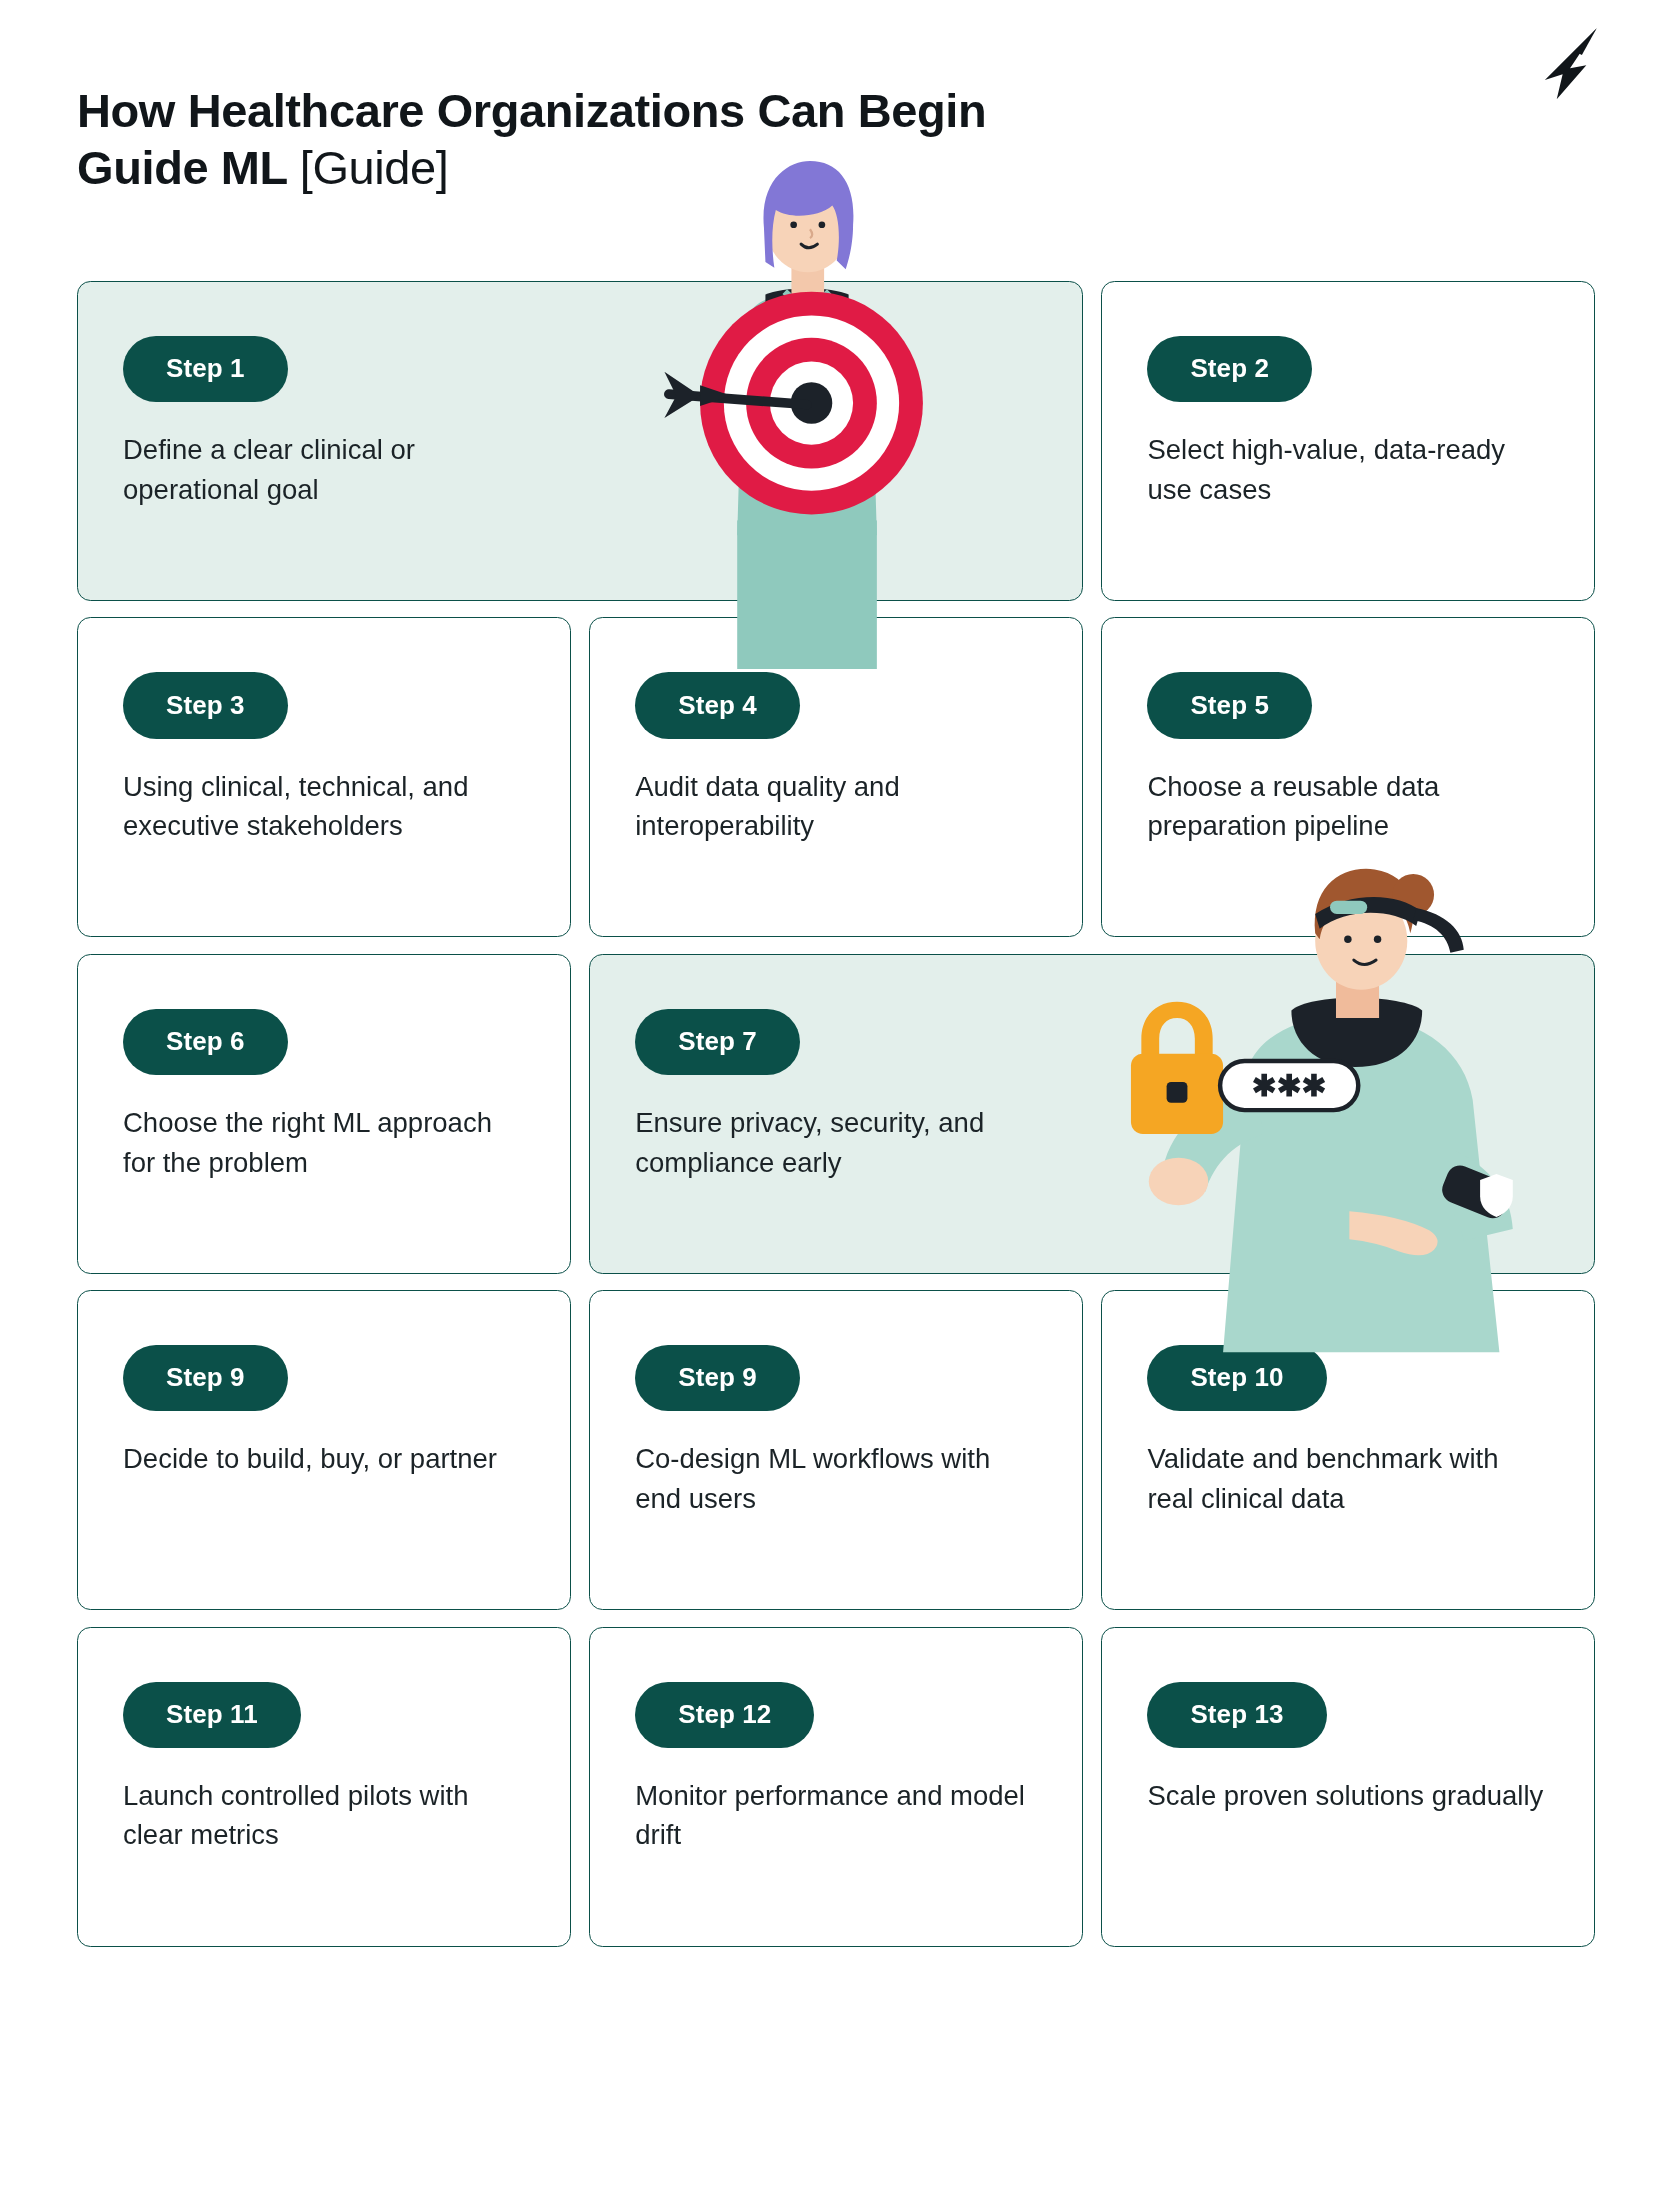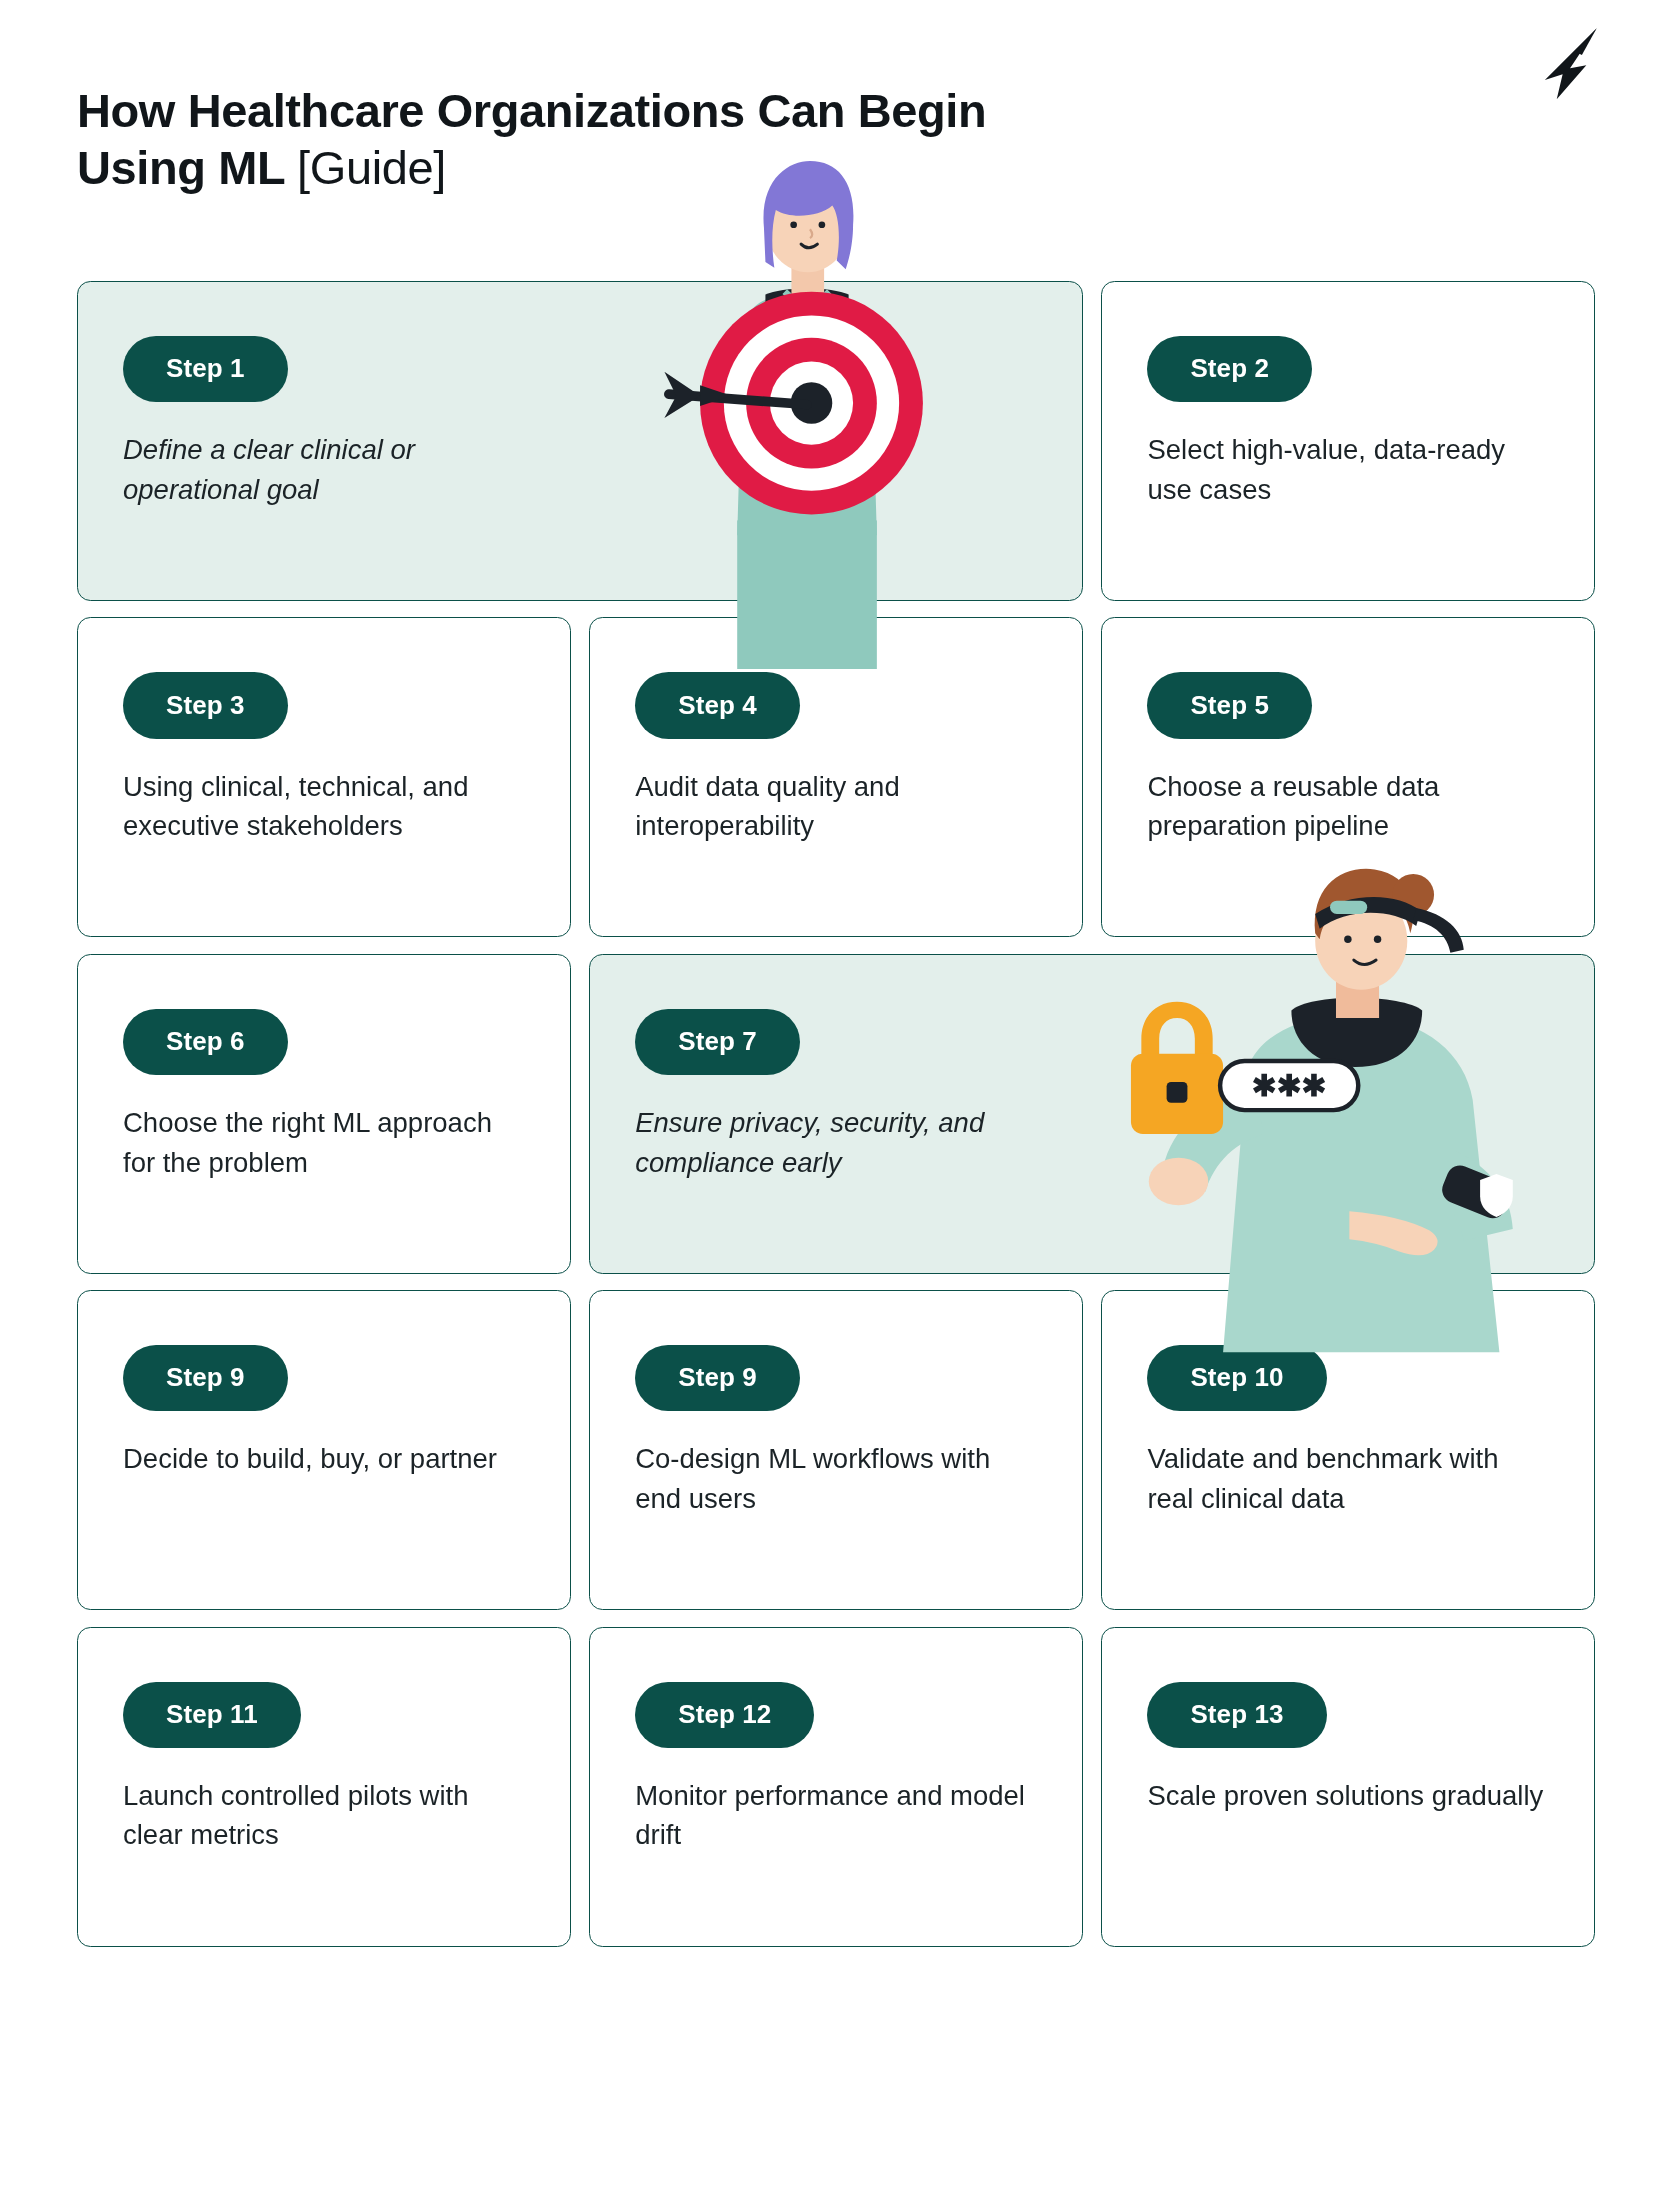--- a/index.html
+++ b/index.html
@@ -94,21 +94,20 @@
 
   .card-text {
     margin-top: 28px;
     font-size: 27.5px;
     line-height: 1.44;
     color: #1b2327;
     max-width: 416px;
   }
   .card.span2 .card-text {
     max-width: 416px;
-    font-style: italic;
   }
 
   
   .illus {
     position: absolute;
     pointer-events: none;
   }
   .illus-person1 {
     left: 654px;
     top: 149px;
@@ -131,21 +130,21 @@
 
   <div class="logo">
     <svg viewBox="0 0 150 130" width="111" height="97">
       <path d="M132 8 L96 62 L118 58 L78 104 L86 70 L62 78 Z" fill="#11161a"></path>
       <path d="M132 8 L104 40 L112 44 Z" fill="#11161a"></path>
     </svg>
   </div>
 
   <div class="title-block">
     <div class="title-line">How Healthcare Organizations Can Begin</div>
-    <div class="title-line"><span>Using ML</span> <span class="title-guide">[Guide]</span></div>
+    <div class="title-line"><span>Guide ML</span> <span class="title-guide">[Guide]</span></div>
   </div>
 
   <div class="grid">
 
     <div class="card highlight span2">
       <div class="chip">Step 1</div>
       <div class="card-text">Define a clear clinical or operational goal</div>
     </div>
 
     <div class="card">

